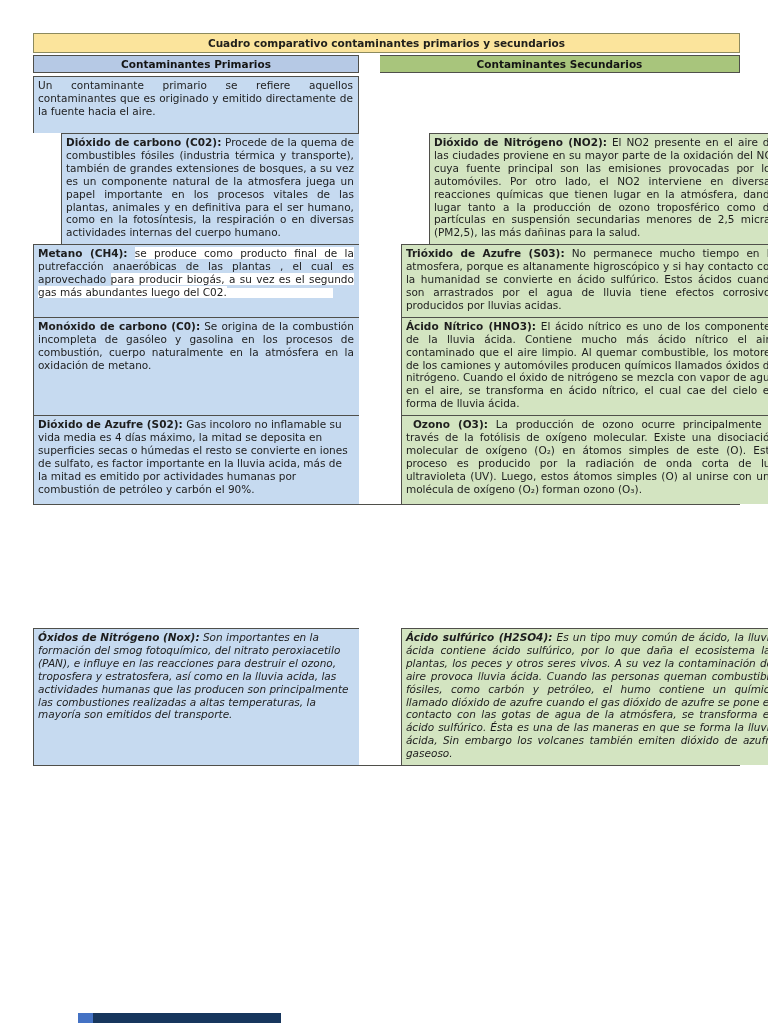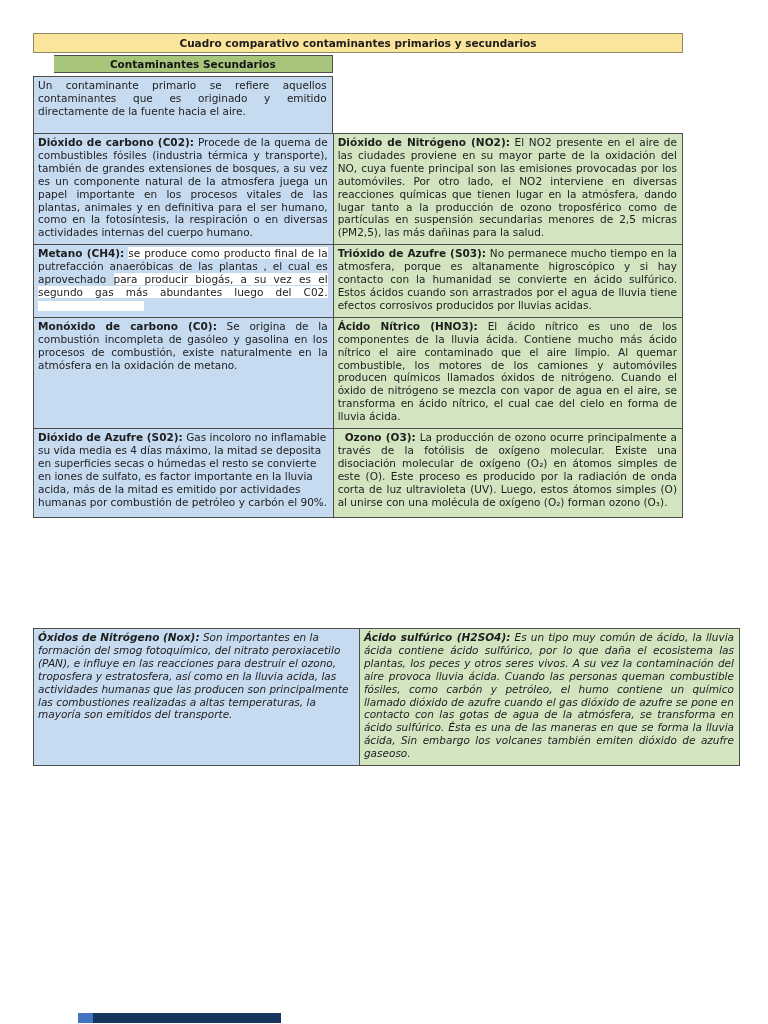--- a/index.html
+++ b/index.html
@@ -8,92 +8,93 @@
     --cell-blue:#c6daf0; --cell-green:#d3e4c1;
     --border:#4f4f4a; --text:#1d1d1d;
     --navy:#17365d; --lightblue:#4472c4;
   }
   html,body{margin:0;padding:0;}
   body{
     width:768px;height:1024px;background:#ffffff;position:relative;
     font-family:"DejaVu Sans","Liberation Sans",sans-serif;
     color:var(--text);overflow:hidden;
   }
-  .doc{position:absolute;left:33px;top:33px;width:650px;}
+  .doc{position:absolute;left:33px;top:33px;width:707px;}
   .title-bar{
     background:var(--title-bg);border:1px solid var(--title-border);
     text-align:center;font-weight:bold;font-size:10.5px;padding:3px 2px;
     color:#21201c;
   }
   .hdr-row{display:grid;grid-template-columns:46.1% 53.9%;margin-top:2px;}
   .hdr-cell{
     border:1px solid var(--border);text-align:center;font-weight:bold;
     font-size:10.5px;padding:2px;color:#141414;
   }
   .hdr-cell.primary{background:var(--hdr-blue);}
   .hdr-cell.secondary{background:var(--hdr-green);border-left:none;margin-left:21px;}
   .tbl{margin-top:3px;border-bottom:1px solid var(--border);}
   .tbl2{margin-top:0;position:absolute;left:0;top:595px;width:707px;border-bottom:1px solid var(--border);}
-  .row{display:grid;grid-template-columns:46.1% 53.9%;}
+  .row{display:grid;grid-template-columns:46.1% 53.9%;gap:42px;}
   .cell{
     font-size:10.5px;line-height:12.9px;padding:2px 5px 5px 4px;
     border-top:1px solid var(--border);border-left:1px solid var(--border);
     text-align:justify;
   }
   .cell:last-child{border-right:1px solid var(--border);}
   .cell.primary{background:var(--cell-blue);}
   .cell.secondary{background:var(--cell-green);}
   .cell.ragged{text-align:left;}
   .term{font-weight:bold;}
   .hl{background:#ffffff;}
   .hl-spacer{display:inline-block;background:#ffffff;width:106px;height:10px;vertical-align:middle;}
   .indent{text-indent:7px;}
   .r1 .cell{min-height:49px;}
-  .r2 .cell{min-height:94px;}
+  .r2 .cell{min-height:94px;margin-left:28px;}
   .r3 .cell{min-height:53px;}
   .r4 .cell{min-height:72px;}
   .r5 .cell{min-height:81px;}
   .r6 .cell{min-height:120px;font-style:italic;}
   .footer-bar{
     position:absolute;left:78px;top:1013px;width:203px;height:10px;
     background:var(--navy);
   }
   .footer-bar .accent{
     position:absolute;left:0;top:0;width:15px;height:10px;background:var(--lightblue);
   }
 </style>
 </head>
 <body>
 
 <div class="doc">
 
   <div class="title-bar">Cuadro comparativo  contaminantes primarios y secundarios</div>
 
   <div class="hdr-row">
+    <div class="hdr-cell primary">Contaminantes Primarios</div>
     <div class="hdr-cell secondary">Contaminantes Secundarios</div>
   </div>
 
   <div class="tbl">
 
     <div class="row r1">
       <div class="cell primary"><span>Un contaminante primario se refiere aquellos contaminantes que es originado y emitido directamente de la fuente hacia el aire.</span></div>
     </div>
 
     <div class="row r2">
       <div class="cell primary"><span class="term">Dióxido de carbono (C02):</span> <span>Procede de la quema de combustibles fósiles (industria térmica y transporte), también de grandes extensiones de bosques, a su vez es un componente natural de la atmosfera juega un papel importante en los procesos vitales de las plantas, animales y en definitiva para el ser humano, como en la fotosíntesis, la respiración o en diversas actividades internas del cuerpo humano.</span></div>
       <div class="cell secondary"><span class="term">Dióxido de Nitrógeno (NO2):</span> <span>El NO2 presente en el aire de las ciudades proviene en su mayor parte de la oxidación del NO, cuya fuente principal son las emisiones provocadas por los automóviles. Por otro lado, el NO2 interviene en diversas reacciones químicas que tienen lugar en la atmósfera, dando lugar tanto a la producción de ozono troposférico como de partículas en suspensión secundarias menores de 2,5 micras (PM2,5), las más dañinas para la salud.</span></div>
     </div>
 
     <div class="row r3">
       <div class="cell primary"><span class="term">Metano (CH4):</span> <span class="hl">se produce como producto final  de la</span><span> putrefacción anaeróbicas de las plantas , el cual es aprovechado </span><span class="hl">para producir biogás, a su vez es el segundo gas más abundantes luego del C02.</span><span class="hl-spacer"></span></div>
       <div class="cell secondary"><span class="term">Trióxido de Azufre (S03):</span> <span>No permanece mucho tiempo en la atmosfera, porque es altanamente higroscópico y si hay contacto con la humanidad se convierte en ácido sulfúrico. Estos ácidos cuando son arrastrados por el agua de lluvia tiene efectos corrosivos producidos por lluvias acidas.</span></div>
     </div>
 
     <div class="row r4">
-      <div class="cell primary"><span class="term">Monóxido de carbono (C0):</span> <span>Se origina de la combustión incompleta de gasóleo y gasolina en los procesos de combustión, existe naturalmente en la atmósfera en la oxidación de metano.</span></div>
+      <div class="cell primary"><span class="term">Monóxido de carbono (C0):</span> <span>Se origina de la combustión incompleta de gasóleo y gasolina en los procesos de combustión, cuerpo naturalmente en la atmósfera en la oxidación de metano.</span></div>
       <div class="cell secondary"><span class="term">Ácido Nítrico (HNO3):</span> <span>El ácido nítrico es uno de los componentes de la lluvia ácida. Contiene mucho más ácido nítrico el aire contaminado que el aire limpio. Al quemar combustible, los motores de los camiones y automóviles producen químicos llamados óxidos de nitrógeno. Cuando el óxido de nitrógeno se mezcla con vapor de agua en el aire, se transforma en ácido nítrico, el cual cae del cielo en forma de lluvia ácida.</span></div>
     </div>
 
     <div class="row r5">
       <div class="cell primary ragged"><span class="term">Dióxido de Azufre (S02):</span> <span>Gas incoloro no inflamable su vida media es 4 días máximo, la mitad se deposita en superficies secas o húmedas el resto se convierte en iones de sulfato, es factor importante en la lluvia acida, más de la mitad es emitido por actividades humanas por combustión de petróleo y carbón el 90%.</span></div>
       <div class="cell secondary indent"><span class="term">Ozono (O3):</span> <span>La producción de ozono ocurre principalmente a través de la fotólisis de oxígeno molecular. Existe una disociación molecular de oxígeno (O₂) en átomos simples de este (O). Este proceso es producido por la radiación de onda corta de luz ultravioleta (UV). Luego, estos átomos simples (O) al unirse con una molécula de oxígeno (O₂) forman ozono (O₃).</span></div>
     </div>
 
   </div>
 

